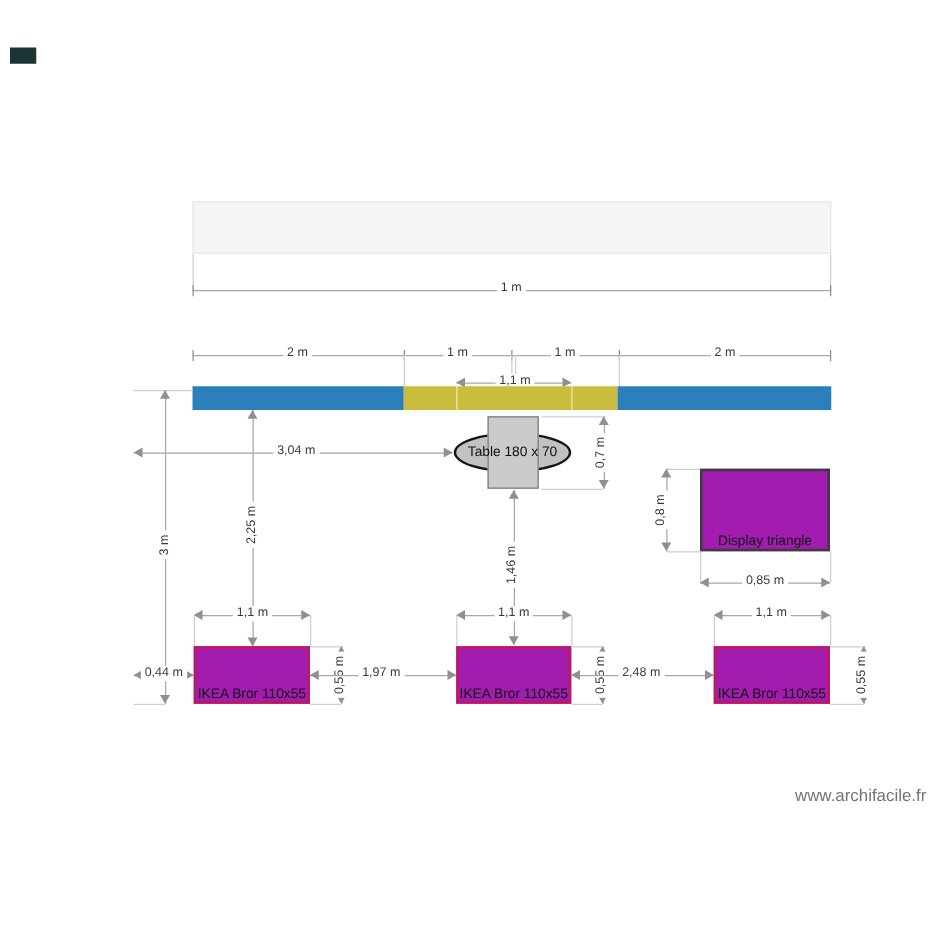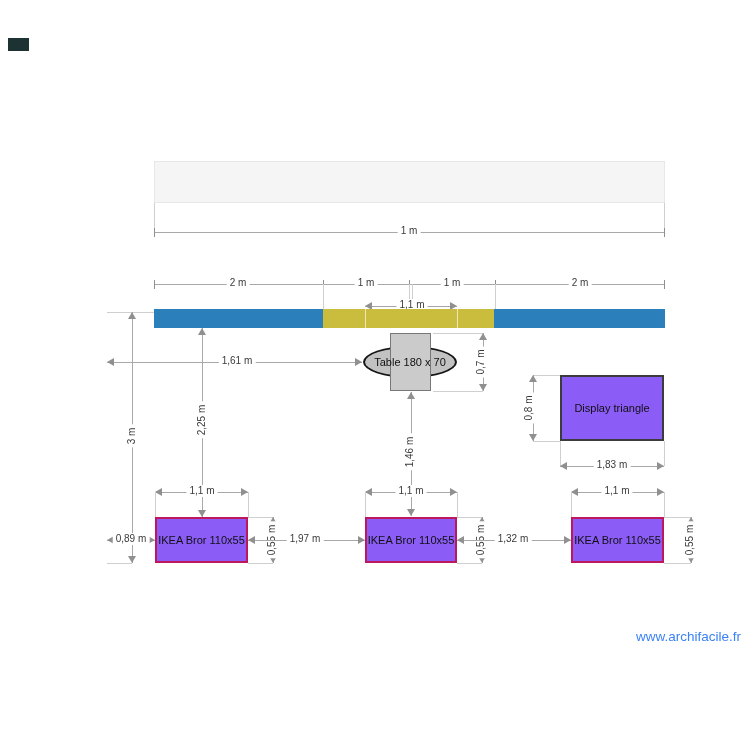--- a/index.html
+++ b/index.html
@@ -25,32 +25,32 @@
           white-space:nowrap;transform:translate(-50%,-50%);line-height:12px;}
   .dlabel.v{transform:translate(-50%,-50%) rotate(-90deg);}
 
   
   .corner-marker{position:absolute;left:8px;top:38px;width:21px;height:13px;background:#1d3232;}
   .stage-band{position:absolute;left:154px;top:161px;width:511px;height:42px;background:#f5f5f5;border:1px solid #e7e7e7;box-sizing:border-box;}
   .wall{position:absolute;top:309px;height:19px;}
   .wall.blue{background:#2b80bb;}
   .wall.yellow{background:#cabd3d;}
 
-  .furn{position:absolute;background:#8b5cf6;border:2px solid #be185d;box-sizing:border-box;
-        display:flex;align-items:center;justify-content:center;font-size:11px;color:#101010;white-space:nowrap;}
+  .furn{position:absolute;background:#a21caf;border:2px solid #be185d;box-sizing:border-box;
+        display:flex;align-items:flex-end;justify-content:center;font-size:11px;color:#101010;white-space:nowrap;}
   .display-box{border-color:#3c3c3c;}
 
   .table-ellipse{position:absolute;left:363px;top:346px;width:94px;height:32px;background:#c2c2c2;
                  border:2px solid #151515;border-radius:50%;box-sizing:border-box;}
   .table-rect{position:absolute;left:390px;top:333px;width:41px;height:58px;background:#cbcbcb;
               border:1px solid #787878;box-sizing:border-box;}
   .table-label{position:absolute;left:410px;top:362px;transform:translate(-50%,-50%);
                font-size:11px;color:#101010;white-space:nowrap;}
 
-  .watermark{position:absolute;left:636px;top:629px;font-size:13.5px;color:#3b82f6;white-space:nowrap;}
+  .watermark{position:absolute;left:636px;top:629px;font-size:13.5px;color:#737373;white-space:nowrap;}
 </style>
 </head>
 <body>
 
 <div class="canvas">
 
   <div class="corner-marker"></div>
 
   <div class="stage-band"></div>
   <div class="lv ext" style="left:154px;top:203px;height:29px"></div>
@@ -89,21 +89,21 @@
   <div class="lh ext" style="left:107px;top:312px;width:47px"></div>
   <div class="lh ext" style="left:107px;top:563px;width:25px"></div>
   <div class="lv" style="left:132px;top:312px;height:251px"></div>
   <div class="ah up" style="left:128px;top:312px"></div>
   <div class="ah dn" style="left:128px;top:556px"></div>
   <div class="dlabel v" style="left:132px;top:436px">3 m</div>
 
   <div class="lh" style="left:107px;top:362px;width:255px"></div>
   <div class="ah lf" style="left:107px;top:358px"></div>
   <div class="ah rt" style="left:355px;top:358px"></div>
-  <div class="dlabel" style="left:237px;top:361px">1,61 m</div>
+  <div class="dlabel" style="left:237px;top:361px">3,04 m</div>
 
   <div class="lv" style="left:202px;top:328px;height:189px"></div>
   <div class="ah up" style="left:198px;top:328px"></div>
   <div class="ah dn" style="left:198px;top:510px"></div>
   <div class="dlabel v" style="left:202px;top:420px">2,25 m</div>
 
   <div class="table-ellipse"></div>
   <div class="table-rect"></div>
   <div class="table-label">Table 180 x 70</div>
 
@@ -126,21 +126,21 @@
   <div class="lh ext" style="left:533px;top:441px;width:27px"></div>
   <div class="lv" style="left:533px;top:375px;height:66px"></div>
   <div class="ah up" style="left:529px;top:375px"></div>
   <div class="ah dn" style="left:529px;top:434px"></div>
   <div class="dlabel v" style="left:529px;top:408px">0,8 m</div>
   <div class="lv ext" style="left:560px;top:441px;height:25px"></div>
   <div class="lv ext" style="left:664px;top:441px;height:25px"></div>
   <div class="lh" style="left:560px;top:466px;width:104px"></div>
   <div class="ah lf" style="left:560px;top:462px"></div>
   <div class="ah rt" style="left:657px;top:462px"></div>
-  <div class="dlabel" style="left:612px;top:465px">1,83 m</div>
+  <div class="dlabel" style="left:612px;top:465px">0,85 m</div>
 
   <div class="lh" style="left:155px;top:492px;width:93px"></div>
   <div class="ah lf" style="left:155px;top:488px"></div>
   <div class="ah rt" style="left:241px;top:488px"></div>
   <div class="lv ext" style="left:155px;top:492px;height:25px"></div>
   <div class="lv ext" style="left:248px;top:492px;height:25px"></div>
   <div class="dlabel" style="left:202px;top:491px">1,1 m</div>
   <div class="furn" style="left:155px;top:517px;width:93px;height:46px">
     <span>IKEA Bror 110x55</span>
   </div>
@@ -179,27 +179,27 @@
   <div class="lh ext" style="left:664px;top:517px;width:27px"></div>
   <div class="lh ext" style="left:664px;top:563px;width:27px"></div>
   <div class="lv" style="left:691px;top:517px;height:46px"></div>
   <div class="ah up" style="left:687px;top:517px"></div>
   <div class="ah dn" style="left:687px;top:556px"></div>
   <div class="dlabel v" style="left:690px;top:540px">0,55 m</div>
 
   <div class="lh" style="left:107px;top:540px;width:48px"></div>
   <div class="ah lf" style="left:107px;top:536px"></div>
   <div class="ah rt" style="left:148px;top:536px"></div>
-  <div class="dlabel" style="left:131px;top:539px">0,89 m</div>
+  <div class="dlabel" style="left:131px;top:539px">0,44 m</div>
 
   <div class="lh" style="left:248px;top:540px;width:117px"></div>
   <div class="ah lf" style="left:248px;top:536px"></div>
   <div class="ah rt" style="left:358px;top:536px"></div>
   <div class="dlabel" style="left:305px;top:539px">1,97 m</div>
 
   <div class="lh" style="left:457px;top:540px;width:114px"></div>
   <div class="ah lf" style="left:457px;top:536px"></div>
   <div class="ah rt" style="left:564px;top:536px"></div>
-  <div class="dlabel" style="left:513px;top:539px">1,32 m</div>
+  <div class="dlabel" style="left:513px;top:539px">2,48 m</div>
 
   <div class="watermark">www.archifacile.fr</div>
 
 </div>
 
 </body></html>

